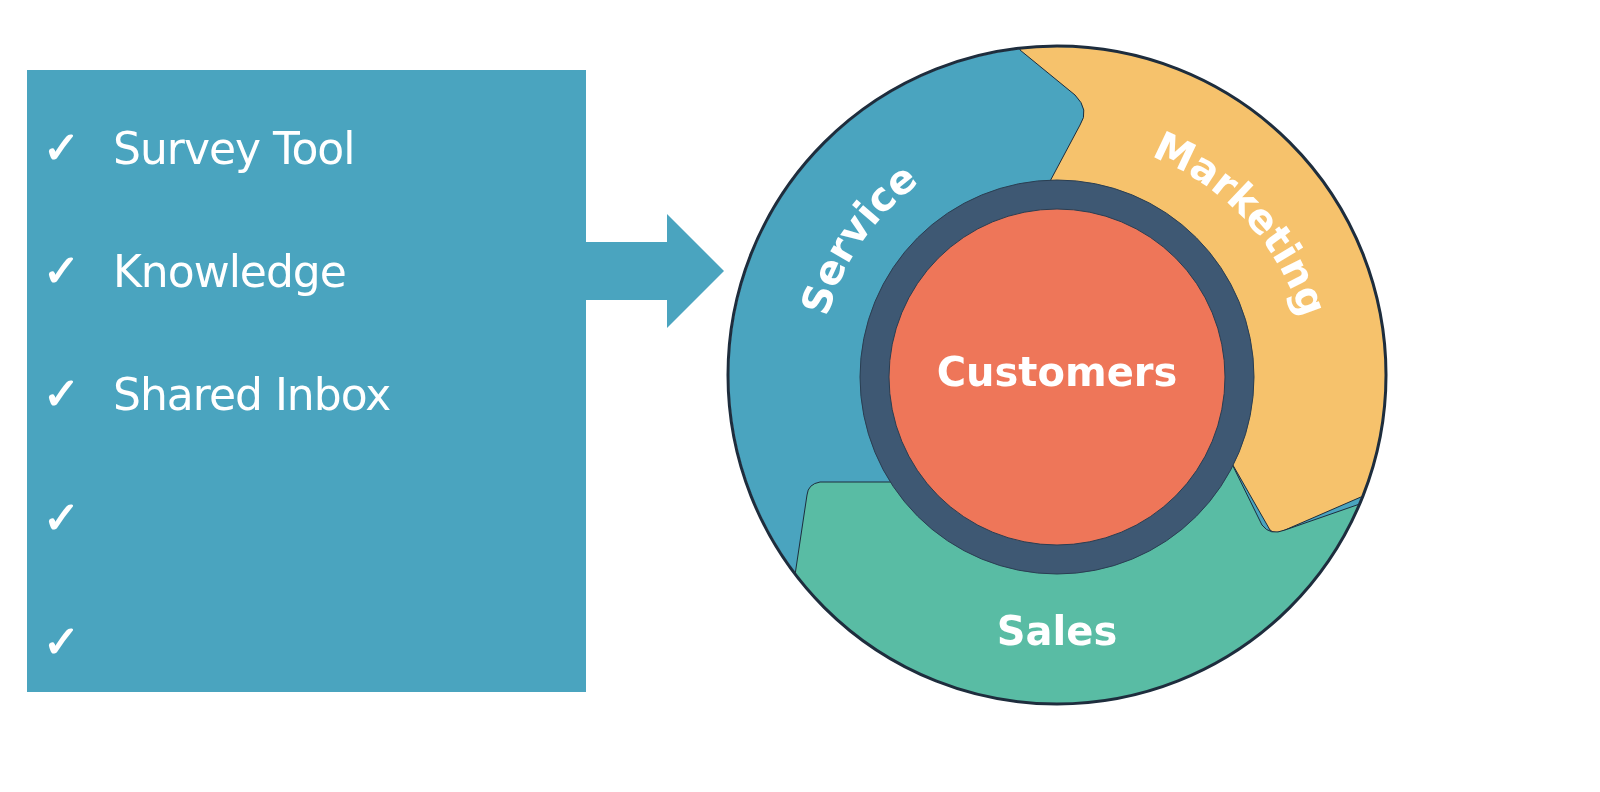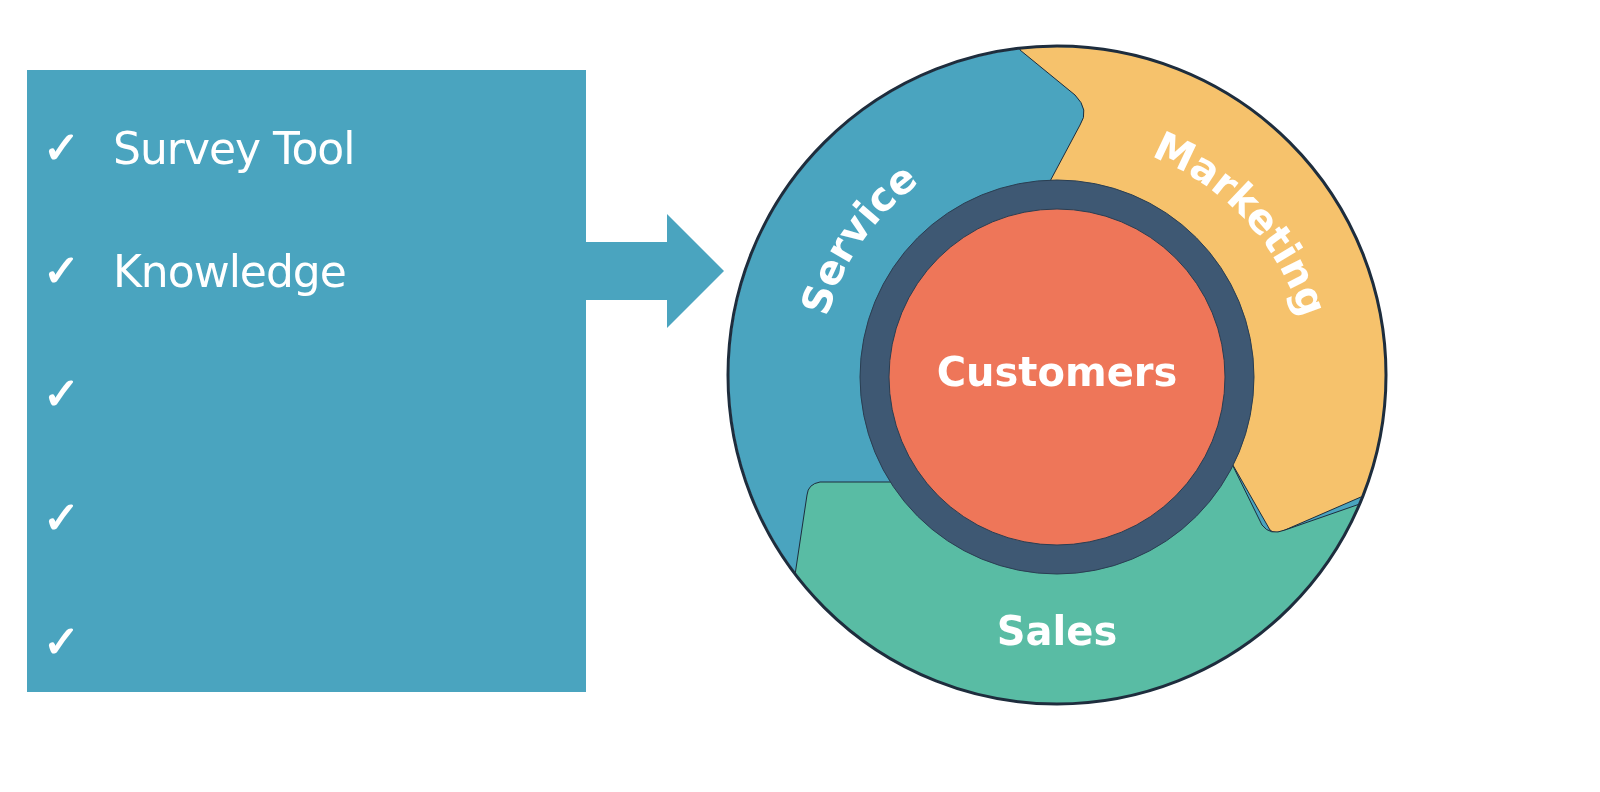--- a/index.html
+++ b/index.html
@@ -20,20 +20,21 @@
     <li class="item" style="top:38px">
       <span class="check">✓</span>
       <span class="label">Survey Tool</span>
     </li>
     <li class="item" style="top:161px">
       <span class="check">✓</span>
       <span class="label">Knowledge</span>
     </li>
     <li class="item" style="top:284px">
       <span class="check">✓</span>
+      <span class="label">Shared Inbox</span>
     </li>
     <li class="item" style="top:408px">
       <span class="check">✓</span>
     </li>
     <li class="item" style="top:532px">
       <span class="check">✓</span>
     </li>
   </ul>
 </div>
 

